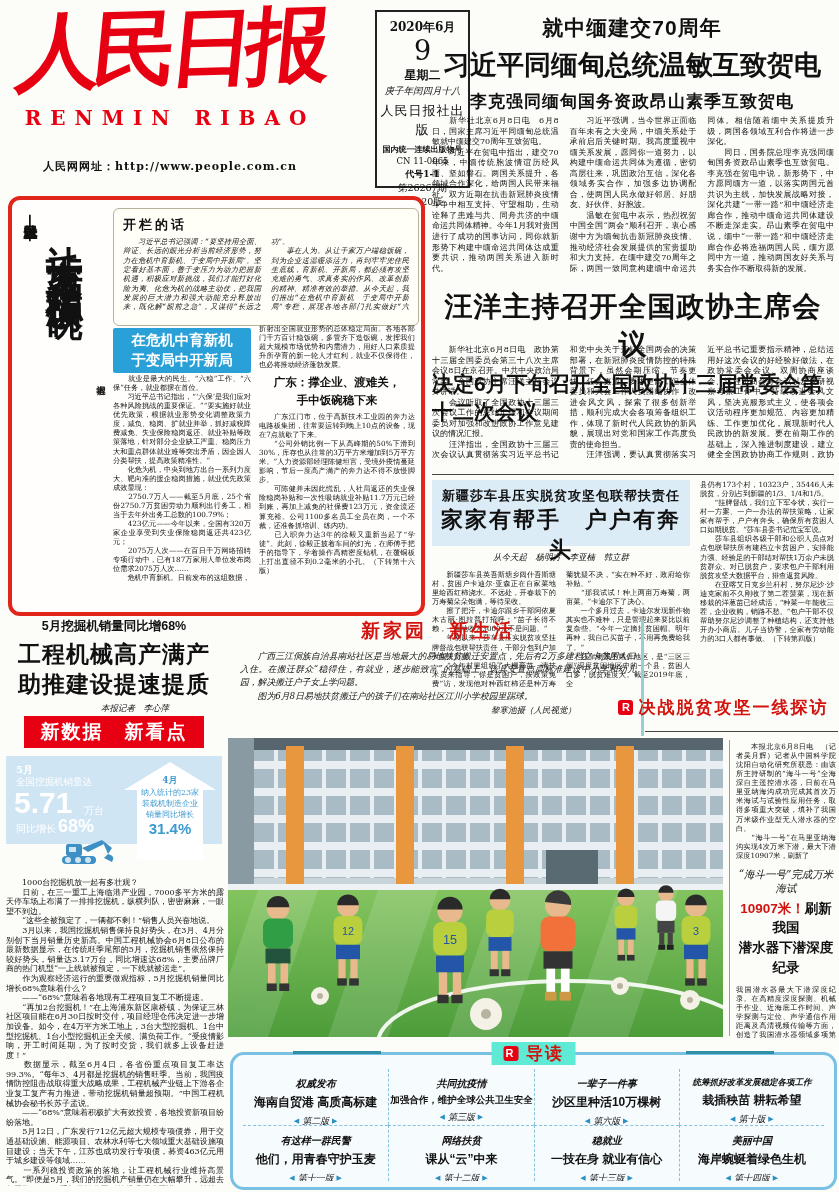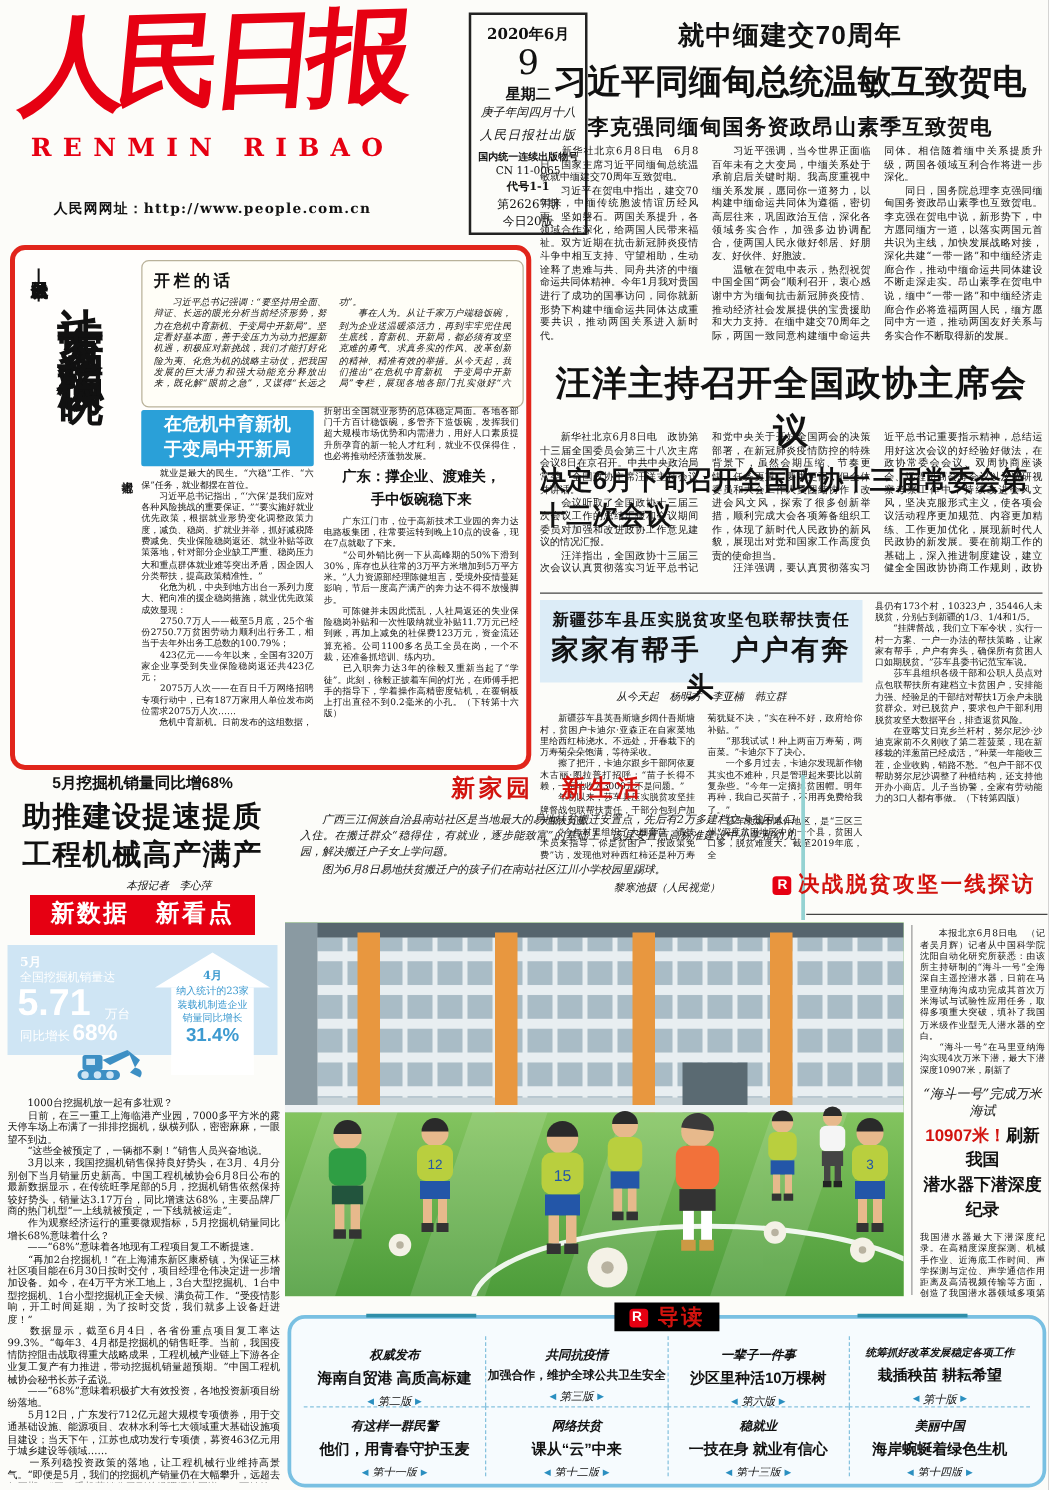--- a/index.html
+++ b/index.html
@@ -67,21 +67,21 @@
   .info .bt{color:#3d9ad0;}
   .arrow-tri{width:0;margin:0 auto;border-left:46px solid transparent;border-right:46px solid transparent;border-bottom:28px solid #fff;}
   .arrow-body{width:66px;margin:0 auto;background:#fff;height:70px;}
 
   
   .nh-head{color:#d2130e;font-weight:900;font-size:19px;letter-spacing:3px;text-align:center;}
   .nh-body{font-size:8.8px;line-height:1.5;font-style:italic;}
 
   
   .daodu{border:3px solid #79c0e2;border-radius:14px;background:#f6fbfe;}
-  .dd-head{position:absolute;top:-13px;left:50%;transform:translateX(-50%);background:#000000;
+  .dd-head{position:absolute;top:-13px;left:50%;transform:translateX(-50%);background:#5eead4;
            padding:0 12px;color:#d2130e;font-weight:900;font-size:17px;letter-spacing:2px;white-space:nowrap;}
   .dd-line{position:absolute;top:-4px;width:88px;height:3px;background:#2f8ea8;}
   .dd-grid{position:absolute;left:10px;right:10px;top:14px;bottom:6px;display:grid;
            grid-template-columns:repeat(4,1fr);grid-template-rows:1fr 1fr;}
   .dd-cell{text-align:center;padding-top:8px;border-left:1px dashed #86c2de;overflow:hidden;}
   .dd-cell.c0{border-left:none;}
   .dd-cell.r2{border-top:1px dashed #86c2de;}
   .dd-label{font-size:10px;font-style:italic;font-weight:bold;}
   .dd-title{font-size:12px;font-weight:900;font-family:"Liberation Sans",sans-serif;white-space:nowrap;margin-top:3px;}
   .dd-title.small{font-size:9.5px;}
@@ -99,21 +99,21 @@
     <div class="calli">人民日报</div>
     <div class="pinyin" style="margin-top:16px;">RENMIN RIBAO</div>
     <div class="site" style="margin-top:29px;">人民网网址：http://www.people.com.cn</div>
   </div>
 
   <div class="abs datebox" style="left:331px;top:10px;width:91px;height:168px;">
     <div style="font-size:12px;font-weight:bold;">2020年6月</div>
     <div style="font-size:27px;line-height:1.1;">9</div>
     <div style="font-size:12px;font-weight:bold;">星期二</div>
     <div style="font-size:9.5px;font-style:italic;">庚子年闰四月十八</div>
-    <div style="font-size:10px;font-style:italic;margin-top:3px;letter-spacing:1px;">人民日报社出版</div>
+    <div style="font-size:13px;margin-top:3px;letter-spacing:1px;">人民日报社出版</div>
     <div style="font-size:8px;font-weight:bold;margin-top:3px;">国内统一连续出版物号</div>
     <div style="font-size:8.5px;">CN 11-0065</div>
     <div style="font-size:9px;font-weight:bold;">代号1-1</div>
     <div style="font-size:9.5px;">第26267期</div>
     <div style="font-size:9.5px;">今日20版</div>
   </div>
 
   <div class="abs" style="left:432px;top:14px;width:400px;">
     <div class="lead-kicker sans">就中缅建交70周年</div>
     <div class="lead-head sans" style="margin-top:5px;">习近平同缅甸总统温敏互致贺电</div>
@@ -185,22 +185,22 @@
       <div class="bodytext7 pre just">　　广东江门市，位于高新技术工业园的奔力达电路板集团，往常要运转到晚上10点的设备，现在7点就歇了下来。
 　　“公司外销比例一下从高峰期的50%下滑到30%，库存也从往常的3万平方米增加到5万平方米。”人力资源部经理陈健坦言，受境外疫情蔓延影响，节后一度高产满产的奔力达不得不放慢脚步。
 　　可陈健并未因此慌乱，人社局返还的失业保险稳岗补贴和一次性吸纳就业补贴11.7万元已经到账，再加上减免的社保费123万元，资金流还算充裕。公司1100多名员工全员在岗，一个不裁，还准备抓培训、练内功。
 　　已入职奔力达3年的徐毅又重新当起了“学徒”。此刻，徐毅正披着车间的灯光，在师傅手把手的指导下，学着操作高精密度钻机，在覆铜板上打出直径不到0.2毫米的小孔。（下转第十六版）</div>
     </div>
   </div>
 
   <div class="abs" style="left:0;top:618px;width:228px;">
     <div class="mc-kicker sans">5月挖掘机销量同比增68%</div>
     <div class="mc-head" style="margin-top:4px;">
+      <div>工程机械高产满产</div>
       <div>助推建设提速提质</div>
-      <div>工程机械高产满产</div>
     </div>
     <div class="byline" style="margin-top:4px;margin-left:42px;">本报记者　李心萍</div>
   </div>
   <div class="abs banner sans" style="left:24px;top:716px;width:180px;height:32px;">新数据　新看点</div>
 
   <div class="abs info" style="left:6px;top:756px;width:216px;height:88px;">
     <div class="abs wt" style="left:10px;top:7px;font-size:10px;font-weight:bold;">5月</div>
     <div class="abs wt" style="left:10px;top:20px;font-size:9.5px;">全国挖掘机销量达</div>
     <div class="abs wt" style="left:8px;top:30px;font-size:30px;font-weight:bold;font-family:'Liberation Sans',sans-serif;">5.71</div>
     <div class="abs wt" style="left:78px;top:48px;font-size:10px;">万台</div>

